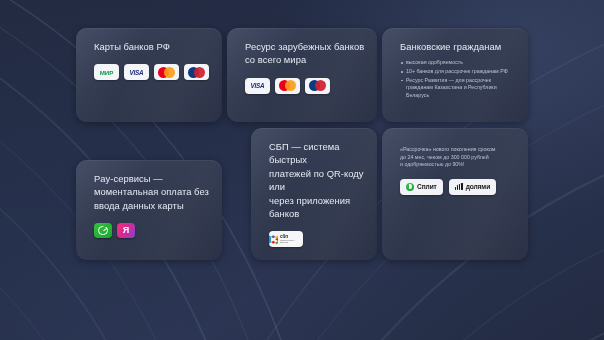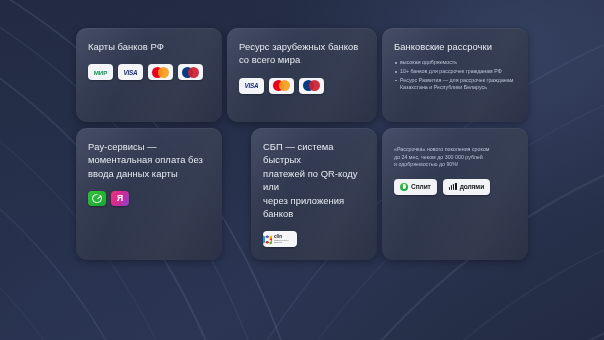--- a/index.html
+++ b/index.html
@@ -34,21 +34,21 @@
     display: grid;
     grid-template-columns: 146px 150px 146px;
     grid-auto-rows: min-content;
     column-gap: 5px;
     row-gap: 6px;
   }
 
   .card {
     position: relative;
     border-radius: 11px;
-    padding: 12px 11px 13px 12px;
+    padding: 12px 11px 13px 18px;
     background: linear-gradient(150deg, rgba(63,72,96,0.92) 0%, rgba(50,58,80,0.93) 38%, rgba(43,50,70,0.95) 100%);
     box-shadow: 0 2px 7px rgba(10,14,26,0.45), inset 0 1px 0 rgba(255,255,255,0.055);
     overflow: hidden;
   }
   .card::after {
     content:"";
     position:absolute; inset:0;
     border-radius: 11px;
     background: linear-gradient(115deg, rgba(255,255,255,0.045) 0%, rgba(255,255,255,0) 38%, rgba(255,255,255,0.03) 70%, rgba(255,255,255,0) 100%);
     pointer-events:none;
@@ -190,21 +190,21 @@
   .c2 { grid-column: 2; grid-row: 1; }
   .c3 { grid-column: 3; grid-row: 1; }
   .c4 { grid-column: 1; grid-row: 2; }
   .c5 { grid-column: 2; grid-row: 2; margin-left: 24px; }
   .c6 { grid-column: 3; grid-row: 2; }
   .c7 { grid-column: 2; grid-row: 3; }
 
   .c1 { min-height: 94px; }
   .c2 { min-height: 94px; }
   .c3 { min-height: 94px; }
-  .c4 { min-height: 87px; }
+  .c4 { min-height: 87px; margin-top: 32px; }
   .c5 { min-height: 87px; }
   .c6 { min-height: 87px; }
   .c7 { min-height: 88px; }
 </style>
 </head>
 <body>
 
 <div id="stage">
 
   <div class="ripples">
@@ -275,21 +275,21 @@
         <div class="chip">
           <span class="mc">
             <i class="l mc-blue"></i>
               <i class="r mc-rd2"></i>
           </span>
         </div>
       </div>
     </div>
 
     <div class="card c3">
-      <div class="card-title">Банковские рассрочки</div>
+      <div class="card-title">Банковские гражданам</div>
       <ul class="bullets">
         <li>высокая одобряемость</li>
         <li>10+ банков для рассрочек гражданам РФ</li>
         <li>Ресурс Развития — для рассрочек гражданам Казахстана и Республики Беларусь</li>
       </ul>
     </div>
 
     <div class="card c4">
       <div class="card-title">Pay-сервисы —
 моментальная оплата без

